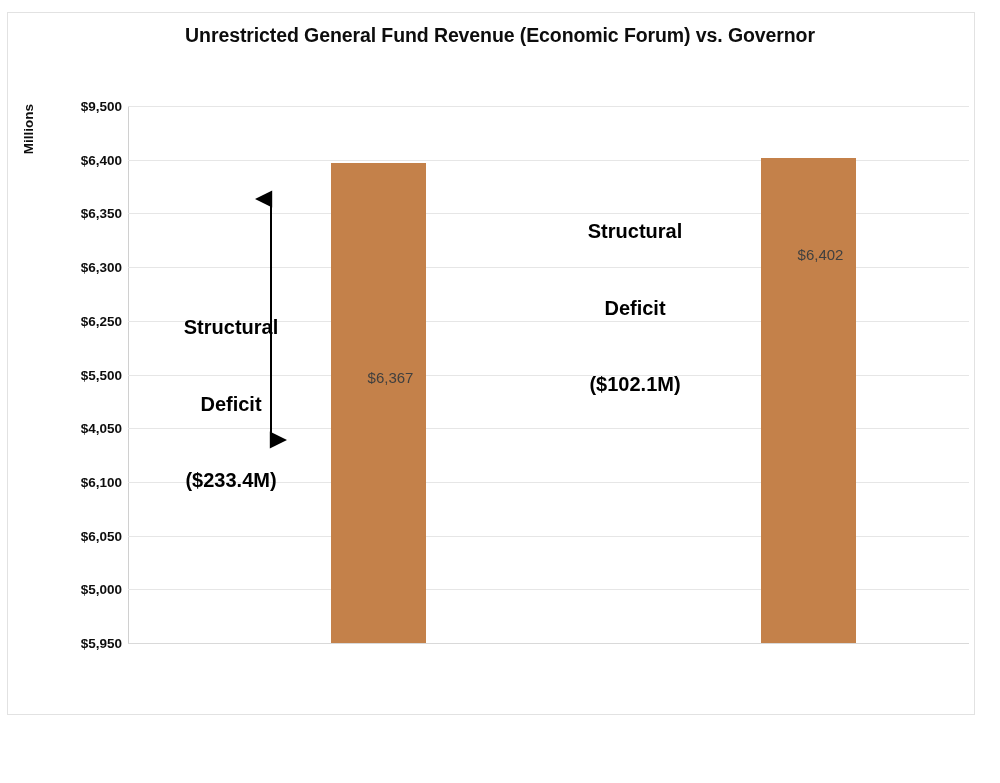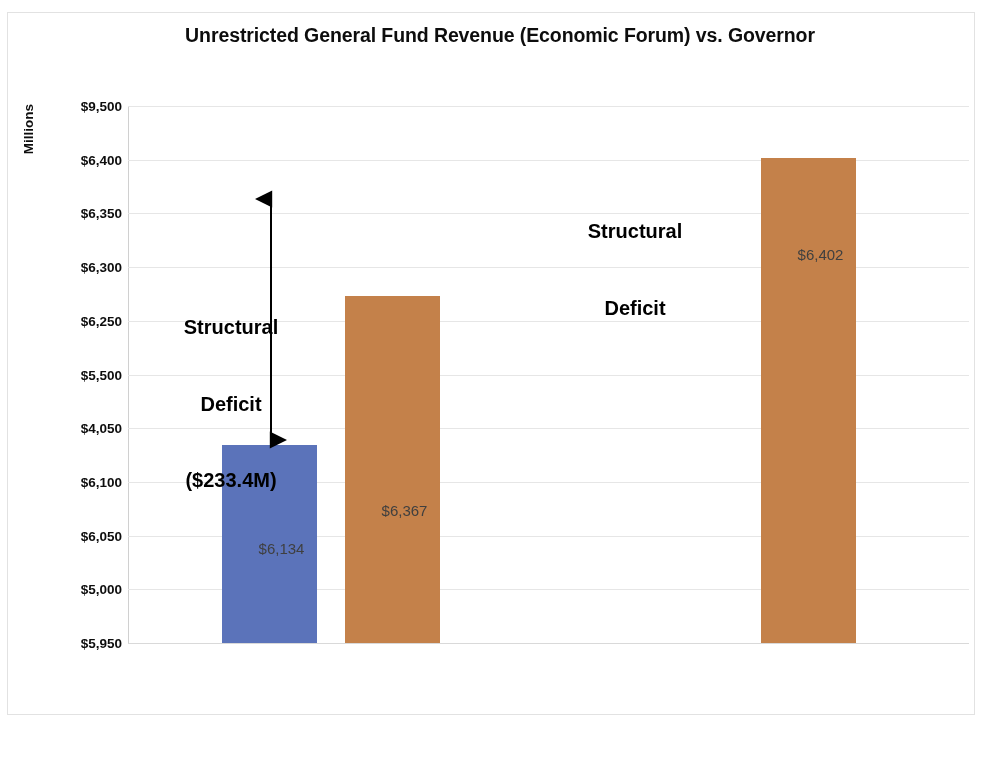--- a/index.html
+++ b/index.html
@@ -174,25 +174,22 @@
   <div class="gridline" style="top:53.7px"></div>
   <div class="gridline" style="top:107.4px"></div>
   <div class="gridline" style="top:161.1px"></div>
   <div class="gridline" style="top:214.8px"></div>
   <div class="gridline" style="top:268.5px"></div>
   <div class="gridline" style="top:322.2px"></div>
   <div class="gridline" style="top:375.9px"></div>
   <div class="gridline" style="top:429.6px"></div>
   <div class="gridline" style="top:483.3px"></div>
 
-  <div class="bar bar-blue" style="left:94px; width:95px; height:197.6px">
-    <div class="bar-label" style="top:95px">$6,134</div>
-  </div>
-
-  <div class="bar bar-orange" style="left:217px; width:95px; height:347px">
+
+  <div class="bar bar-orange" style="left:203px; width:95px; height:480px">
     <div class="bar-label" style="top:206px">$6,367</div>
   </div>
 
 
   <div class="bar bar-orange" style="left:633px; width:95px; height:485.4px">
     <div class="bar-label" style="top:88px">$6,402</div>
   </div>
 </div>
 
 <div class="annot-text" style="left:136px; top:266px; width:190px">
@@ -209,13 +206,14 @@
       <path d="M4.5,0 L0.3,8.6 L8.7,8.6 Z" fill="#000"></path>
     </marker>
   </defs>
   <line x1="13" y1="250" x2="13" y2="9" stroke="#000" stroke-width="2" marker-end="url(#ah-up-1)"></line>
   <line x1="13" y1="9" x2="13" y2="250" stroke="#000" stroke-width="2" marker-end="url(#ah-dn-1)"></line>
 </svg>
 
 <div class="annot-text" style="left:540px; top:170px; width:190px">
   <span>Structural</span>
   <span>Deficit</span>
+  <span>($102.1M)</span>
 
 </div>
 </body></html>

